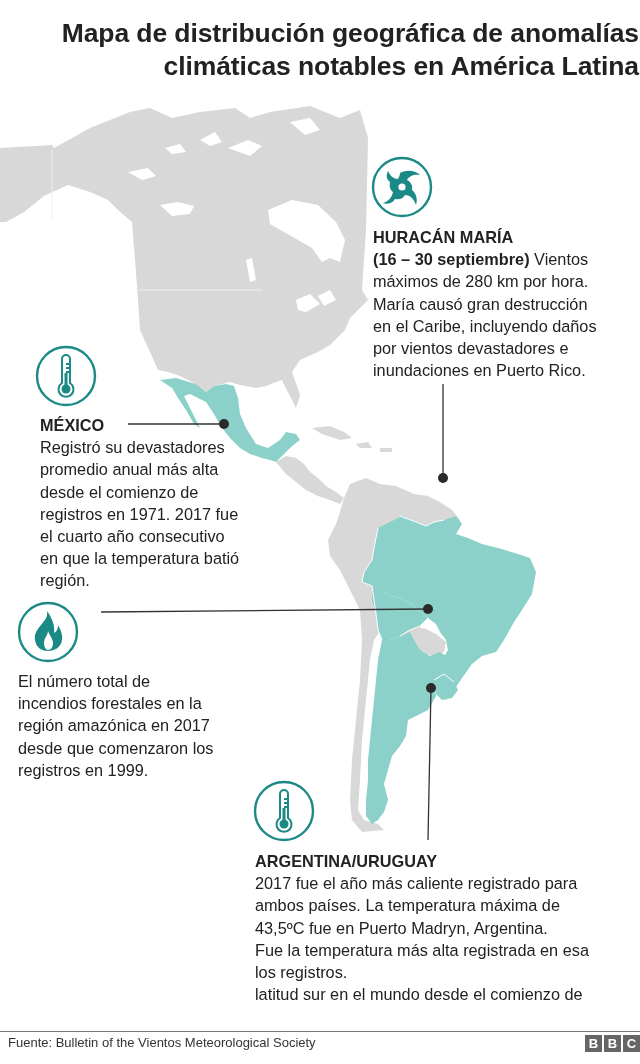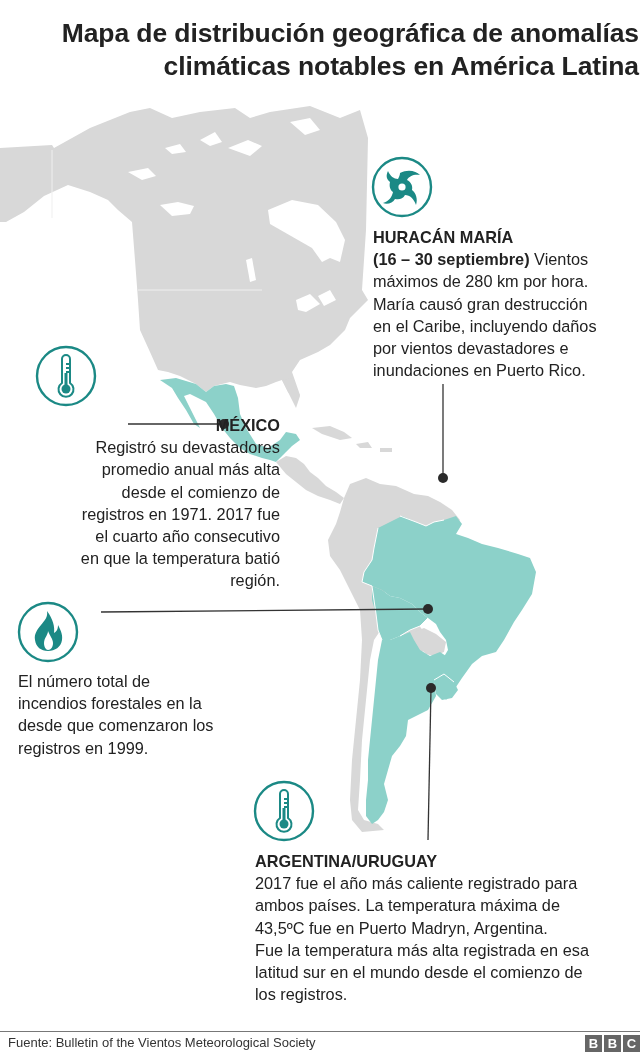--- a/index.html
+++ b/index.html
@@ -117,40 +117,41 @@
   <g fill="none" stroke="#1b8985" stroke-width="2">
     <path d="M27,14 a4,4 0 0 1 8,0 L35,38 a7.5,7.5 0 1 1 -8,0 Z"></path>
     <line x1="31" y1="19" x2="35" y2="19"></line>
     <line x1="31" y1="23" x2="35" y2="23"></line>
     <line x1="31" y1="27" x2="35" y2="27"></line>
   </g>
   <rect x="29.5" y="28" width="3" height="14" fill="#1b8985"></rect>
   <circle cx="31" cy="44" r="4.5" fill="#1b8985"></circle>
 </svg>
 
-<div class="annot" style="left:40px;top:414px;width:240px;text-align:right;">
+<div class="annot" style="left:40px;top:414px;width:240px;">
   <div class="hd">MÉXICO</div>
   <div>Registró su devastadores</div>
   <div>promedio anual más alta</div>
   <div>desde el comienzo de</div>
   <div>registros en 1971. 2017 fue</div>
   <div>el cuarto año consecutivo</div>
   <div>en que la temperatura batió</div>
   <div>región.</div>
 </div>
 
 <svg class="icon" style="left:17px;top:601px;" viewBox="0 0 62 62">
   <circle cx="31" cy="31" r="29" fill="#fff" stroke="#1b8985" stroke-width="2.4"></circle>
   <path fill="#1b8985" d="M30,10 C31,16 28,19 24,24 C20,29 17,33 18,39 C19,46 24,50 31,50 C38,50 44,46 45,39 C46,33 43,28 41,24 C41,29 39,31 37,32 C38,26 36,18 30,10 Z"></path>
   <path fill="#fff" d="M31,30 C31,34 27,37 27,42 C27,46 29,49 31,49 C34,49 36,46 36,42 C36,38 33,35 31,30 Z"></path>
 </svg>
 
 <div class="annot" style="left:18px;top:670px;width:260px;">
   <div>El número total de</div>
   <div>incendios forestales en la</div>
+  <div>región amazónica en 2017</div>
   <div>desde que comenzaron los</div>
   <div>registros en 1999.</div>
 </div>
 
 <svg class="icon" style="left:253px;top:780px;" viewBox="0 0 62 62">
   <circle cx="31" cy="31" r="29" fill="#fff" stroke="#1b8985" stroke-width="2.4"></circle>
   <g fill="none" stroke="#1b8985" stroke-width="2">
     <path d="M27,14 a4,4 0 0 1 8,0 L35,38 a7.5,7.5 0 1 1 -8,0 Z"></path>
     <line x1="31" y1="19" x2="35" y2="19"></line>
     <line x1="31" y1="23" x2="35" y2="23"></line>
@@ -159,22 +160,22 @@
   <rect x="29.5" y="28" width="3" height="14" fill="#1b8985"></rect>
   <circle cx="31" cy="44" r="4.5" fill="#1b8985"></circle>
 </svg>
 
 <div class="annot" style="left:255px;top:850px;width:385px;">
   <div class="hd">ARGENTINA/URUGUAY</div>
   <div>2017 fue el año más caliente registrado para</div>
   <div>ambos países. La temperatura máxima de</div>
   <div>43,5ºC fue en Puerto Madryn, Argentina.</div>
   <div>Fue la temperatura más alta registrada en esa</div>
+  <div>los registros.</div>
   <div>latitud sur en el mundo desde el comienzo de</div>
-  <div>los registros.</div>
 </div>
 
 <div class="footer-rule"></div>
 <div class="source">Fuente: Bulletin of the Vientos Meteorological Society</div>
 <div class="bbc">
   <span>B</span>
   <span>B</span>
   <span>C</span>
 </div>
 

